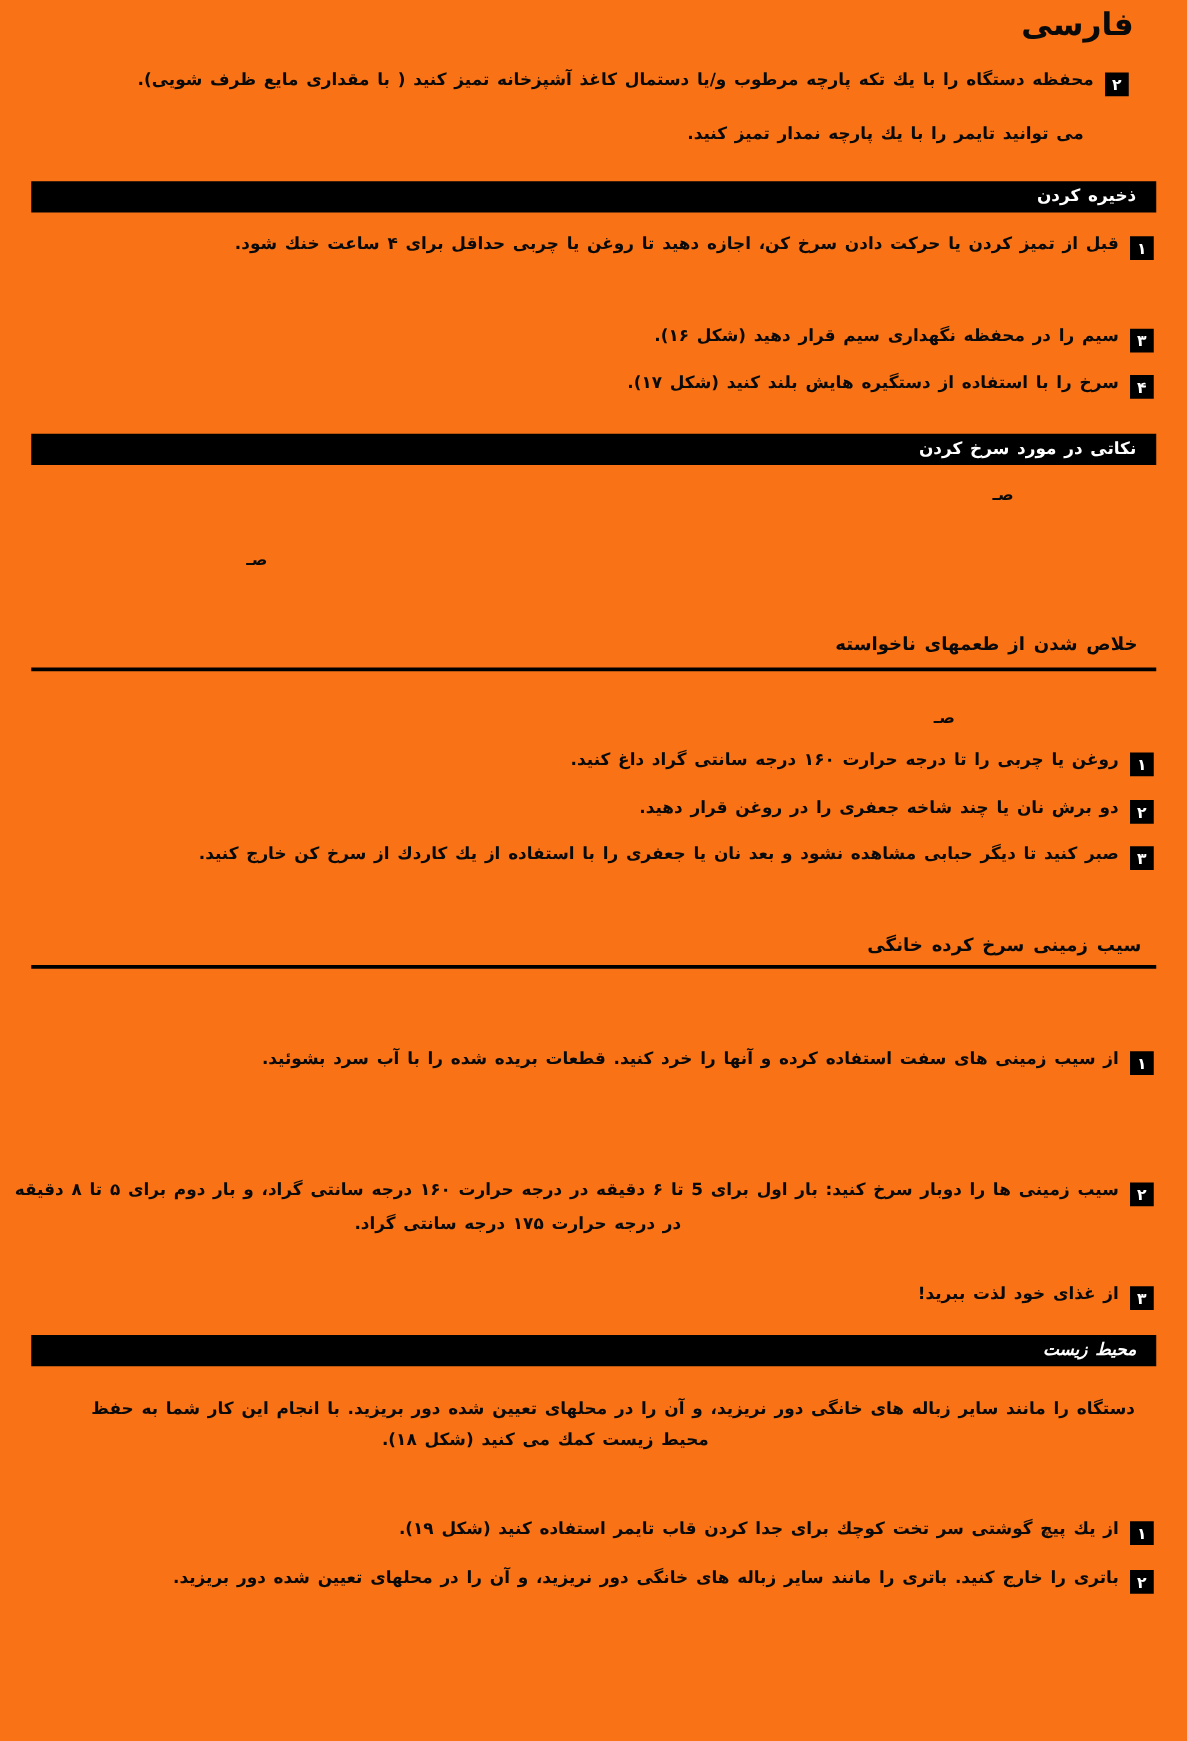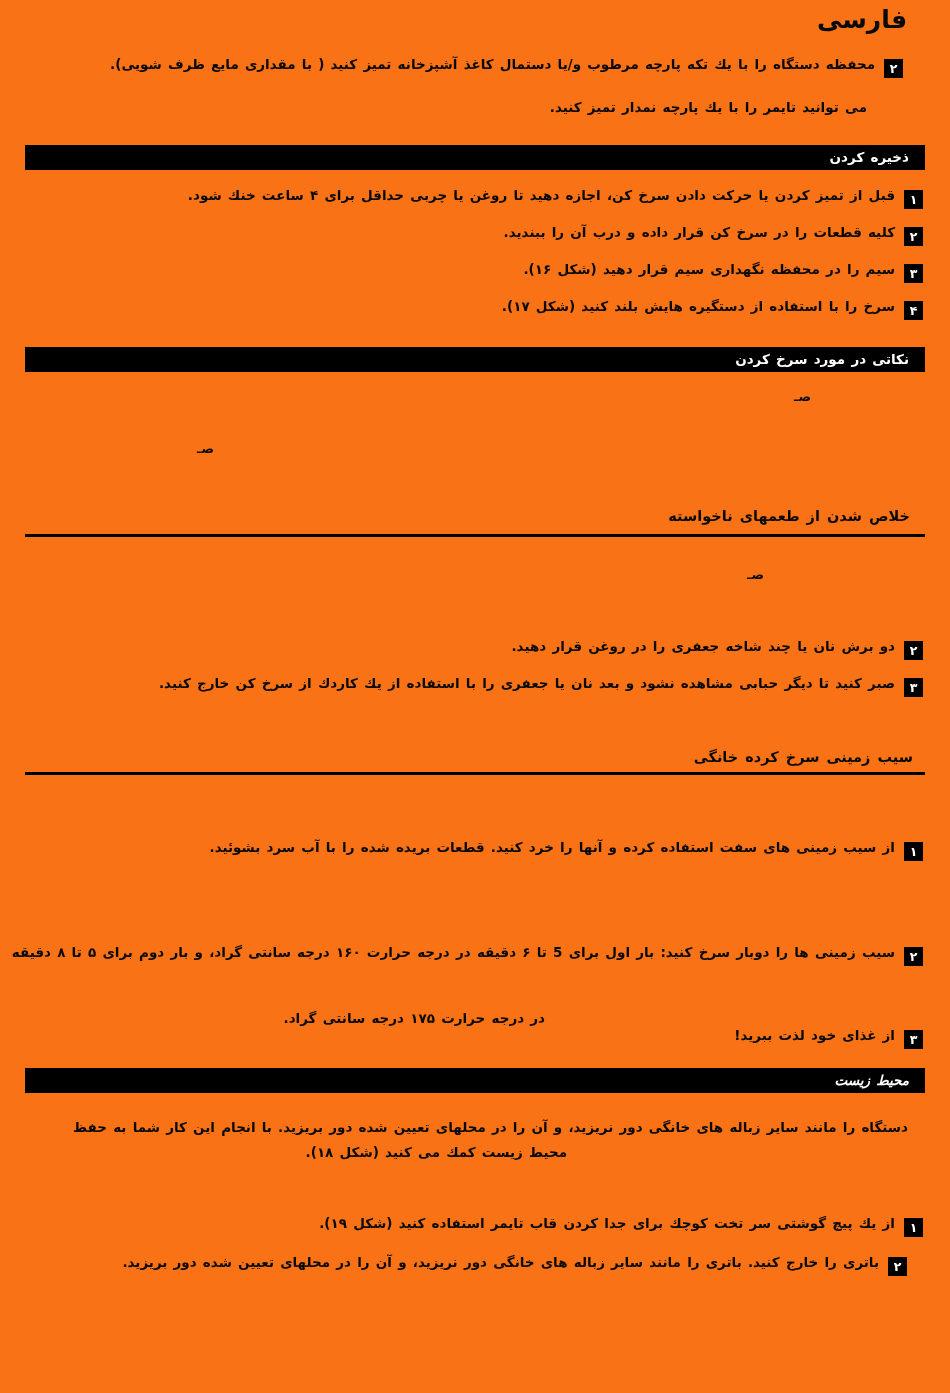--- a/index.html
+++ b/index.html
@@ -57,70 +57,70 @@
   </div>
   <div class="abs cont-line" style="top:97px;right:83px;">می توانید تایمر را با یك پارچه نمدار تمیز كنید.</div>
 
   <div class="abs bar" style="top:145px;">
     <span>ذخیره كردن</span>
   </div>
 
   <div class="abs row" style="top:185px;right:27px;">
     <span class="num-badge">۱</span><span>قبل از تمیز كردن یا حركت دادن سرخ كن، اجازه دهید تا روغن یا چربی حداقل برای ۴ ساعت خنك شود.</span>
   </div>
-  <div class="abs row" style="top:222px;right:27px;">
-    <span class="num-badge">۲</span><span>كلیه قطعات را در سرخ كن قرار داده و درب آن را ببندید.</span>
-  </div>
   <div class="abs row" style="top:259px;right:27px;">
     <span class="num-badge">۳</span><span>سیم را در محفظه نگهداری سیم قرار دهید (شكل ۱۶).</span>
   </div>
   <div class="abs row" style="top:296px;right:27px;">
     <span class="num-badge">۴</span><span>سرخ را با استفاده از دستگیره هایش بلند كنید (شكل ۱۷).</span>
   </div>
 
   <div class="abs bar" style="top:347px;">
     <span>نكاتی در مورد سرخ كردن</span>
   </div>
 
   <div class="abs artifact" style="top:390px;left:794px;">صـ</div>
   <div class="abs artifact" style="top:442px;left:197px;">صـ</div>
 
   <div class="abs subheading" style="top:508px;right:40px;margin-left:44px;">خلاص شدن از طعمهای ناخواسته</div>
   <div class="abs rule" style="top:534px;"></div>
 
   <div class="abs artifact" style="top:568px;left:747px;">صـ</div>
 
+  <div class="abs row" style="top:598px;right:27px;">
+    <span class="num-badge">۱</span><span>روغن یا چربی را تا درجه حرارت ۱۶۰ درجه سانتی گراد داغ كنید.</span>
+  </div>
   <div class="abs row" style="top:636px;right:27px;">
     <span class="num-badge">۲</span><span>دو برش نان یا چند شاخه جعفری را در روغن قرار دهید.</span>
   </div>
   <div class="abs row" style="top:673px;right:27px;">
     <span class="num-badge">۳</span><span>صبر كنید تا دیگر حبابی مشاهده نشود و بعد نان یا جعفری را با استفاده از یك كاردك از سرخ كن خارج كنید.</span>
   </div>
 
   <div class="abs subheading" style="top:749px;right:37px;">سیب زمینی سرخ كرده خانگی</div>
   <div class="abs rule" style="top:772px;"></div>
 
   <div class="abs row" style="top:837px;right:27px;">
     <span class="num-badge">۱</span><span>از سیب زمینی های سفت استفاده كرده و آنها را خرد كنید. قطعات بریده شده را با آب سرد بشوئید.</span>
   </div>
   <div class="abs row" style="top:942px;right:27px;">
     <span class="num-badge">۲</span><span>سیب زمینی ها را دوبار سرخ كنید: بار اول برای 5 تا ۶ دقیقه در درجه حرارت ۱۶۰ درجه سانتی گراد، و بار دوم برای ۵ تا ۸ دقیقه</span>
   </div>
-  <div class="abs cont-line" style="top:969px;right:405px;margin-top:39px;">در درجه حرارت ۱۷۵ درجه سانتی گراد.</div>
+  <div class="abs cont-line" style="top:969px;right:405px;">در درجه حرارت ۱۷۵ درجه سانتی گراد.</div>
   <div class="abs row" style="top:1025px;right:27px;">
     <span class="num-badge">۳</span><span>از غذای خود لذت ببرید!</span>
   </div>
 
   <div class="abs bar" style="top:1068px;font-style:italic;">
     <span>محیط زیست</span>
   </div>
 
   <div class="abs cont-line" style="top:1117px;right:42px;">دستگاه را مانند سایر زباله های خانگی دور نریزید، و آن را در محلهای تعیین شده  دور بریزید. با انجام این كار شما به حفظ</div>
   <div class="abs cont-line" style="top:1142px;right:383px;">محیط زیست كمك می كنید (شكل ۱۸).</div>
 
   <div class="abs row" style="top:1213px;right:27px;">
     <span class="num-badge">۱</span><span>از یك پیچ گوشتی سر تخت كوچك برای جدا كردن قاب تایمر استفاده كنید (شكل ۱۹).</span>
   </div>
-  <div class="abs row" style="top:1252px;right:43px;margin-left:32px;">
+  <div class="abs row" style="top:1252px;right:27px;margin-left:32px;">
     <span class="num-badge">۲</span><span>باتری را خارج كنید. باتری را مانند سایر زباله های خانگی دور نریزید، و آن را در محلهای تعیین شده  دور بریزید.</span>
   </div>
 
 </div>
 
 </body></html>

